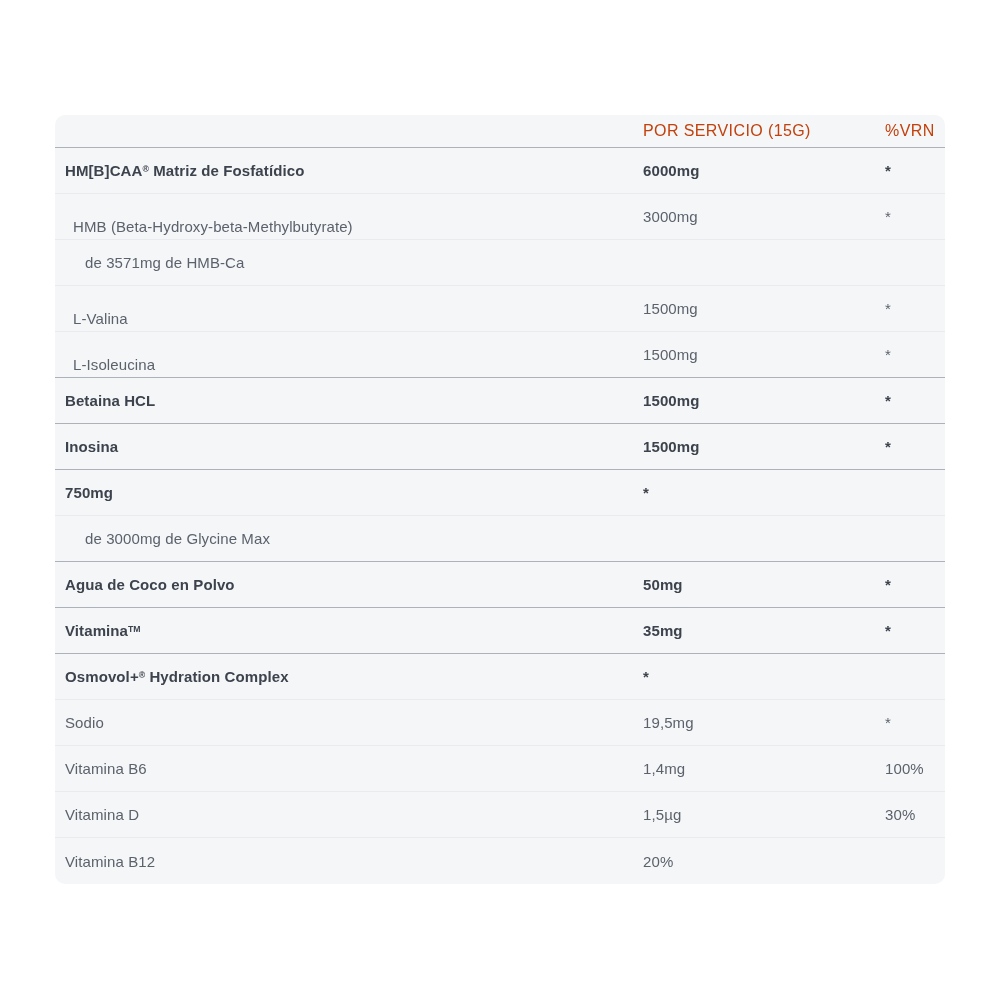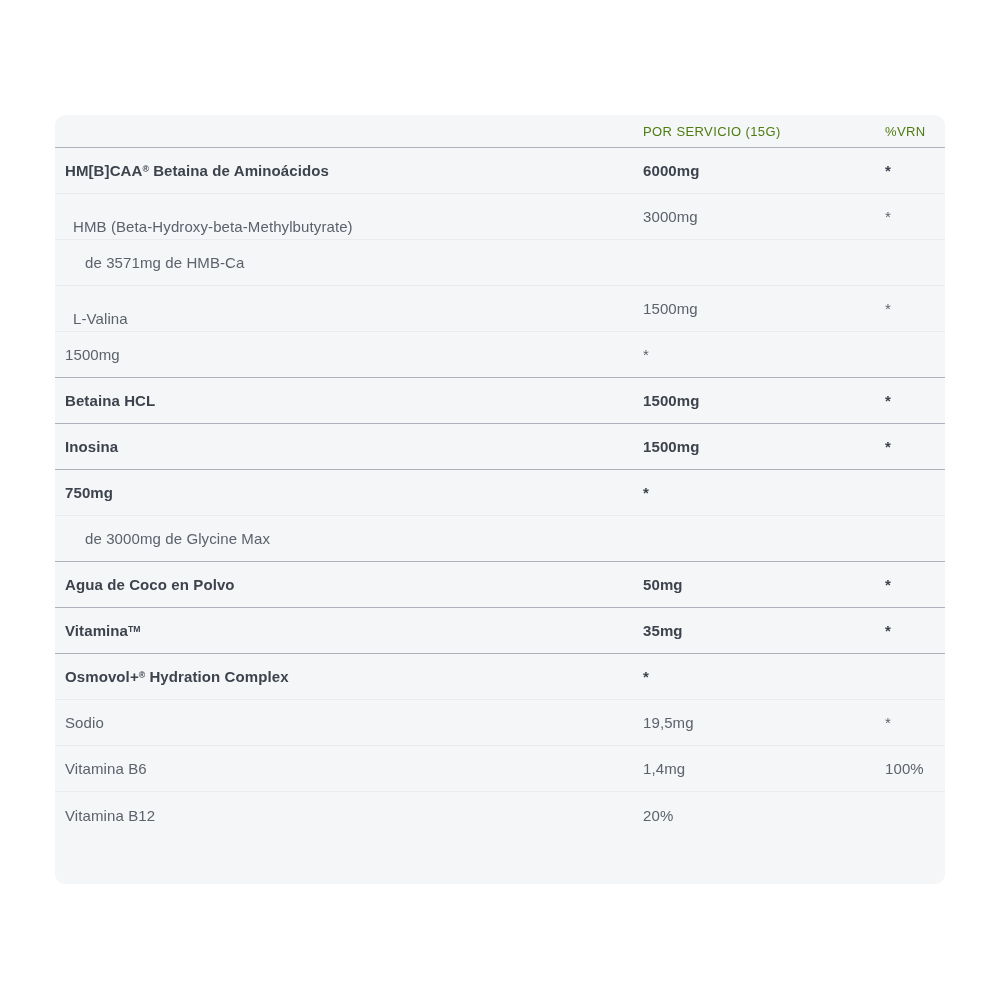--- a/index.html
+++ b/index.html
@@ -15,22 +15,22 @@
     overflow: hidden;
   }
 
   .thead {
     display: grid;
     grid-template-columns: 578px 242px 1fr;
     height: 33px;
     align-items: center;
     padding: 0 10px;
     border-bottom: 1.5px solid #adb2ba;
-    color: #4d7c0f;
-    font-size: 13px;
+    color: #c2410c;
+    font-size: 16px;
     letter-spacing: 0.4px;
   }
 
   .row {
     display: grid;
     grid-template-columns: 578px 242px 1fr;
     height: 46px;
     align-items: center;
     padding: 0 10px;
     font-size: 15px;
@@ -56,40 +56,41 @@
 
 <div class="page">
   <div class="facts">
     <div class="thead">
       <div class="cell label"></div>
       <div class="cell value">POR SERVICIO (15G)</div>
       <div class="cell vrn">%VRN</div>
     </div>
     <div>
         <div class="row em-main ind-0 d-light">
-    <div class="cell label"><span class="pre">HM[B]CAA</span><span class="sup">®</span><span class="post"> Betaina de Aminoácidos</span></div>
+    <div class="cell label"><span class="pre">HM[B]CAA</span><span class="sup">®</span><span class="post"> Matriz de Fosfatídico</span></div>
     <div class="cell value">6000mg</div>
     <div class="cell vrn">*</div>
   </div>
         <div class="row em-sub ind-1 d-light">
     <div class="cell label"><span class="pre">HMB (Beta-Hydroxy-beta-Methylbutyrate)</span><span class="sup"></span><span class="post"></span></div>
     <div class="cell value">3000mg</div>
     <div class="cell vrn">*</div>
   </div>
         <div class="row em-sub ind-2 d-light">
     <div class="cell label"><span class="pre">de 3571mg de HMB-Ca</span><span class="sup"></span><span class="post"></span></div>
     <div class="cell value"></div>
     <div class="cell vrn"></div>
   </div>
         <div class="row em-sub ind-1 d-light">
     <div class="cell label"><span class="pre">L-Valina</span><span class="sup"></span><span class="post"></span></div>
     <div class="cell value">1500mg</div>
     <div class="cell vrn">*</div>
   </div>
         <div class="row em-sub ind-1 d-dark">
+    <div class="cell label"><span class="pre">L-Isoleucina</span><span class="sup"></span><span class="post"></span></div>
     <div class="cell value">1500mg</div>
     <div class="cell vrn">*</div>
   </div>
         <div class="row em-main ind-0 d-dark">
     <div class="cell label"><span class="pre">Betaina HCL</span><span class="sup"></span><span class="post"></span></div>
     <div class="cell value">1500mg</div>
     <div class="cell vrn">*</div>
   </div>
         <div class="row em-main ind-0 d-dark">
     <div class="cell label"><span class="pre">Inosina</span><span class="sup"></span><span class="post"></span></div>
@@ -122,19 +123,24 @@
         <div class="row em-sub ind-0 d-light">
     <div class="cell label"><span class="pre">Sodio</span><span class="sup"></span><span class="post"></span></div>
     <div class="cell value">19,5mg</div>
     <div class="cell vrn">*</div>
   </div>
         <div class="row em-sub ind-0 d-light">
     <div class="cell label"><span class="pre">Vitamina B6</span><span class="sup"></span><span class="post"></span></div>
     <div class="cell value">1,4mg</div>
     <div class="cell vrn">100%</div>
   </div>
+        <div class="row em-sub ind-0 d-light">
+    <div class="cell label"><span class="pre">Vitamina D</span><span class="sup"></span><span class="post"></span></div>
+    <div class="cell value">1,5µg</div>
+    <div class="cell vrn">30%</div>
+  </div>
         <div class="row em-sub ind-0 d-none">
     <div class="cell label"><span class="pre">Vitamina B12</span><span class="sup"></span><span class="post"></span></div>
     <div class="cell vrn">20%</div>
   </div>
       </div>
   </div>
 </div>
 
 </body></html>

